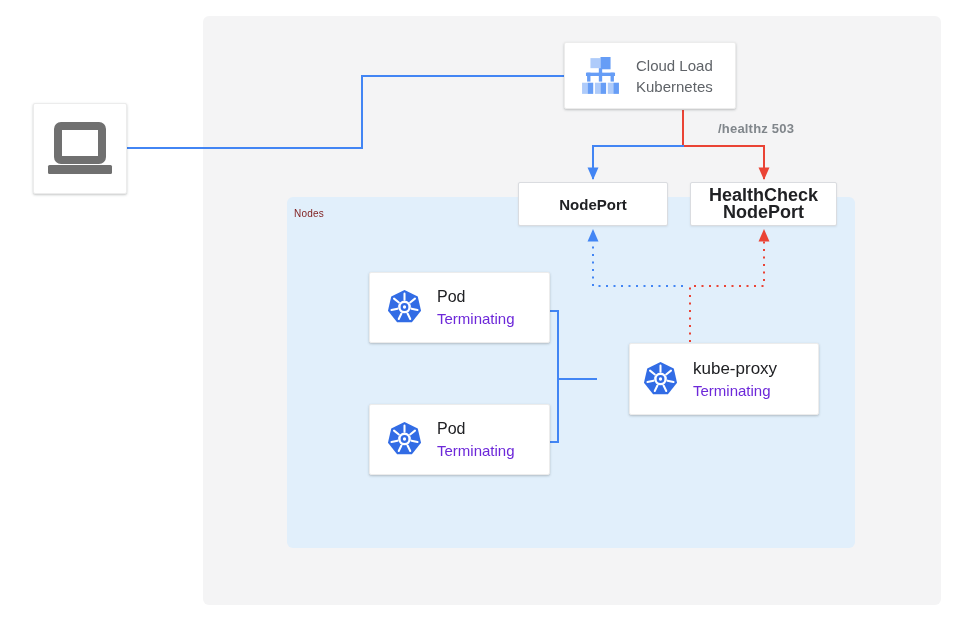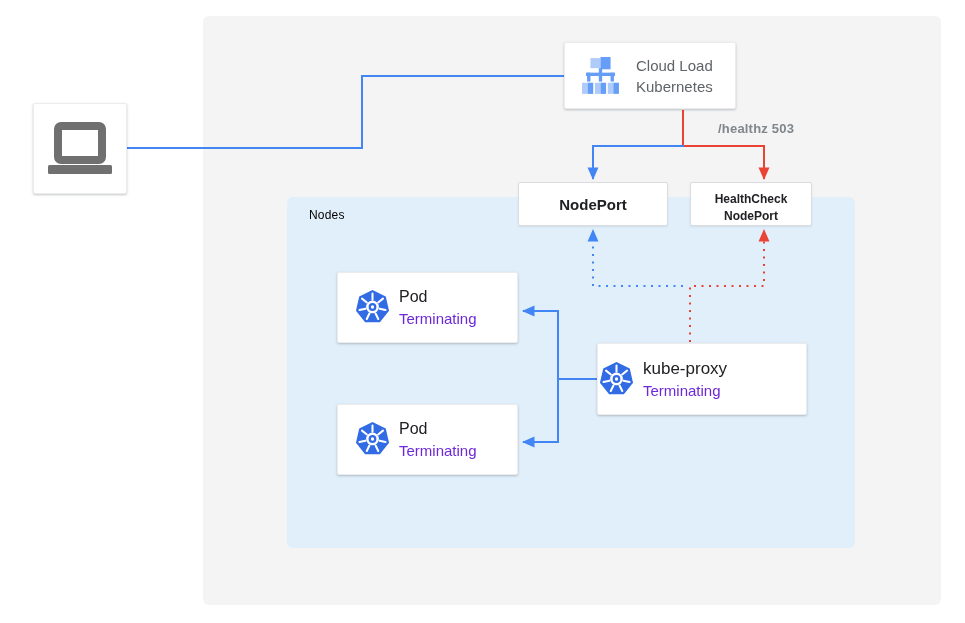--- a/index.html
+++ b/index.html
@@ -8,22 +8,22 @@
 
   .panel {
     position: absolute; left: 203px; top: 16px; width: 738px; height: 589px;
     background: #F4F4F5; border-radius: 6px;
   }
   .nodes-group {
     position: absolute; left: 287px; top: 197px; width: 568px; height: 351px;
     background: #E1EFFB; border-radius: 6px;
   }
   .nodes-label {
-    position: absolute; left: 22px; top: 11px;
-    font-size: 12px; color: #000000; letter-spacing: .2px;
+    position: absolute; left: 7px; top: 11px;
+    font-size: 10px; color: #7f1d1d; letter-spacing: .2px;
   }
 
   .card {
     position: absolute; background: #ffffff;
     border: 1px solid #ECECEC; border-radius: 2px;
     box-shadow: 0 1px 2px rgba(60,64,67,.18), 0 1px 3px rgba(60,64,67,.12);
     box-sizing: border-box;
     display: flex; align-items: center;
   }
 
@@ -33,26 +33,26 @@
   .clb-text { font-size: 15px; line-height: 21px; color: #5F6368; }
 
   .port-card {
     position: absolute; background: #ffffff; box-sizing: border-box;
     border: 1px solid #DADCE0; border-radius: 2px;
     box-shadow: 0 1px 2px rgba(60,64,67,.10);
     display: flex; flex-direction: column; align-items: center; justify-content: center;
     text-align: center; color: #202124; font-weight: bold;
   }
   .nodeport-card { left: 518px; top: 182px; width: 150px; height: 44px; font-size: 15px; }
-  .hc-card { left: 690px; top: 182px; width: 122px; height: 44px; font-size: 12px; line-height: 17px; justify-content: flex-end; }
+  .hc-card { left: 690px; top: 182px; width: 147px; height: 44px; font-size: 18px; line-height: 17px; }
 
-  .entity-card { gap: 8px; }
+  .entity-card { gap: 14px; margin-left: 32px; }
   .pod-card-1 { left: 337px; top: 272px; width: 181px; height: 71px; padding-left: 16px; }
   .pod-card-2 { left: 337px; top: 404px; width: 181px; height: 71px; padding-left: 16px; }
-  .kube-card  { left: 597px; top: 343px; width: 210px; height: 72px; }
+  .kube-card  { left: 597px; top: 343px; width: 190px; height: 72px; padding-left: 12px; }
 
   .entity-title { font-size: 16px; color: #202124; line-height: 22px; }
   .kube-card .entity-title { font-size: 17px; }
   .entity-subtitle { font-size: 15px; color: #6d28d9; line-height: 21px; }
 
   .healthz-label {
     position: absolute; left: 696px; top: 121px;
     font-size: 13px; font-weight: bold; color: #80868B; letter-spacing: .2px; margin-left: 22px;
   }
 

